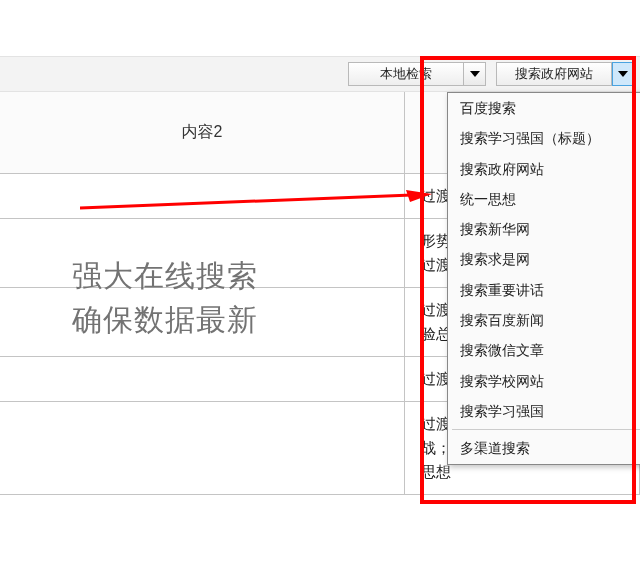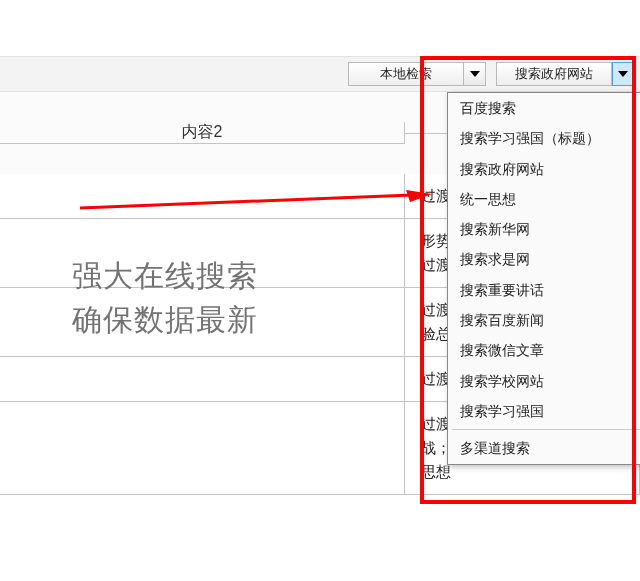--- a/index.html
+++ b/index.html
@@ -63,21 +63,20 @@
     border-top: 6px solid #000;
   }
   
   .grid {
     position: relative;
   }
   .header-row {
     height: 82px;
     display: flex;
     background: #fbfbfb;
-    align-items: center;
   }
   .header-row .hcell {
     border: 1px solid #c4c4c4;
     border-top: none;
     display: flex;
     align-items: center;
     justify-content: center;
     font-size: 16px;
     color: #333;
   }

